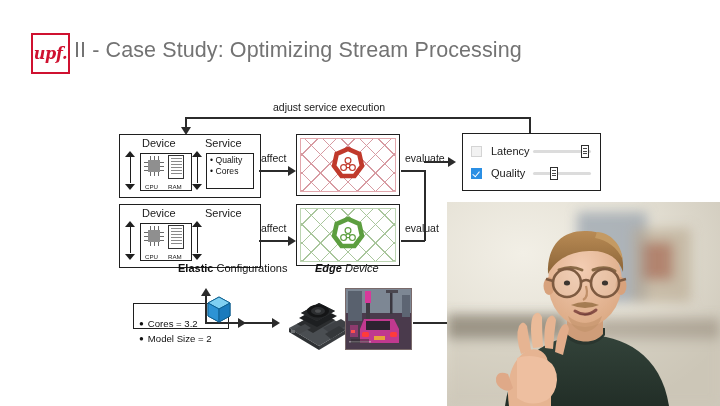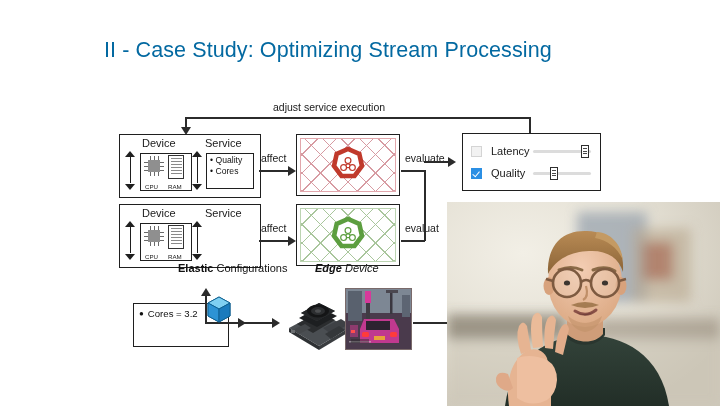--- a/index.html
+++ b/index.html
@@ -17,22 +17,22 @@
     position:absolute;left:31px;top:33px;width:35px;height:37px;
     border:2.5px solid #cf1130;background:#fff;
     display:flex;align-items:center;justify-content:center;
   }
   .logo-text{
     font-family:"DejaVu Serif", serif;
     font-style:italic;font-weight:700;font-size:16px;color:#cf1130;
     letter-spacing:-0.3px;line-height:1;
   }
   .slide-title{
-    position:absolute;left:104px;top:38px;
-    font-size:21.5px;color:#0369a1;font-weight:400;
+    position:absolute;left:74px;top:38px;
+    font-size:21.5px;color:#737373;font-weight:400;
     letter-spacing:0.1px;white-space:nowrap;
   }
 
   
   .ln{position:absolute;background:#2b2b2b;}
   .lnh{height:1.6px;}
   .lnv{width:1.6px;}
   .arrowR{position:absolute;width:0;height:0;
     border-left:8px solid #2b2b2b;border-top:5px solid transparent;border-bottom:5px solid transparent;}
   .arrowD{position:absolute;width:0;height:0;
@@ -107,23 +107,23 @@
     border:1.5px solid #fff;border-top:none;border-left:none;transform:rotate(40deg);
   }
   .mname{font-size:11px;color:#1a1a1a;margin-left:9px;white-space:nowrap;}
   .slider{position:absolute;height:14px;display:flex;align-items:center;}
   .strack{position:absolute;left:0;right:0;top:6px;height:2.6px;background:#dcdcdc;border-radius:2px;}
   .sthumb{position:absolute;width:8px;height:13px;border:1.3px solid #2f2f2f;background:#fff;box-sizing:border-box;}
   .sthumb i{position:absolute;left:1.2px;right:1.2px;height:1.1px;background:#4a4a4a;display:block;}
 
   
   .params{
-    position:absolute;left:133px;top:303px;width:96px;height:44px;
+    position:absolute;left:133px;top:303px;width:96px;height:26px;
     border:1.8px solid #1f1f1f;background:#fff;
-    padding:2px 0 0 5px;box-sizing:border-box;
+    padding:12px 0 0 5px;box-sizing:border-box;
   }
   .params div{font-size:9.6px;color:#111;line-height:15px;white-space:nowrap;}
   .params div::before{content:"\25CF";font-size:8px;margin-right:4px;vertical-align:1px;}
 
   
   .cube{position:absolute;left:206px;top:296px;width:26px;height:28px;}
 
   
   .photo-jetson{position:absolute;left:285px;top:288px;width:68px;height:66px;}
   .photo-traffic{position:absolute;left:345px;top:288px;width:65px;height:60px;border:1px solid #7a6a6a;overflow:hidden;}
@@ -138,20 +138,23 @@
   .webcam{
     position:absolute;left:447px;top:202px;width:273px;height:204px;
     overflow:hidden;background:#dcd8cc;
   }
 </style>
 </head>
 <body>
 
 <div id="slide">
 
+  <div class="logo">
+    <span class="logo-text">upf.</span>
+  </div>
   <div class="slide-title">II - Case Study: Optimizing Stream Processing</div>
 
   <div class="ln lnv" style="left:529px;top:117px;height:17px;"></div>
   <div class="ln lnh" style="left:185px;top:117px;width:346px;"></div>
   <div class="ln lnv" style="left:185px;top:117px;height:14px;"></div>
   <div class="arrowD" style="left:181px;top:127px;"></div>
   <div class="lbl" style="left:273px;top:101px;">adjust service execution</div>
 
   <div class="cfg" style="left:119px;top:134px;">
     <span class="dv-title">Device</span>
@@ -323,20 +326,21 @@
       <span class="sthumb" style="left:17px;">
         <i style="top:2.2px;"></i>
           <i style="top:5px;"></i>
           <i style="top:7.8px;"></i>
       </span>
     </div>
   </div>
 
   <div class="params">
     <div>Cores = 3.2</div>
+    <div>Model Size = 2</div>
   </div>
 
   <div class="ln lnv" style="left:205px;top:294px;height:30px;"></div>
   <div class="arrowU" style="left:201px;top:288px;"></div>
   <div class="ln lnh" style="left:205px;top:322px;width:36px;"></div>
   <div class="arrowR" style="left:238px;top:317.5px;"></div>
 
   <svg class="cube" viewBox="0 0 26 28">
     <polygon points="13,1 24,7 24,20 13,26 2,20 2,7" fill="#2e9fe0" stroke="#0d5f8f" stroke-width="1"></polygon>
     <polygon points="13,1 24,7 13,13 2,7" fill="#7fd0f2" stroke="#0d5f8f" stroke-width="0.9"></polygon>

